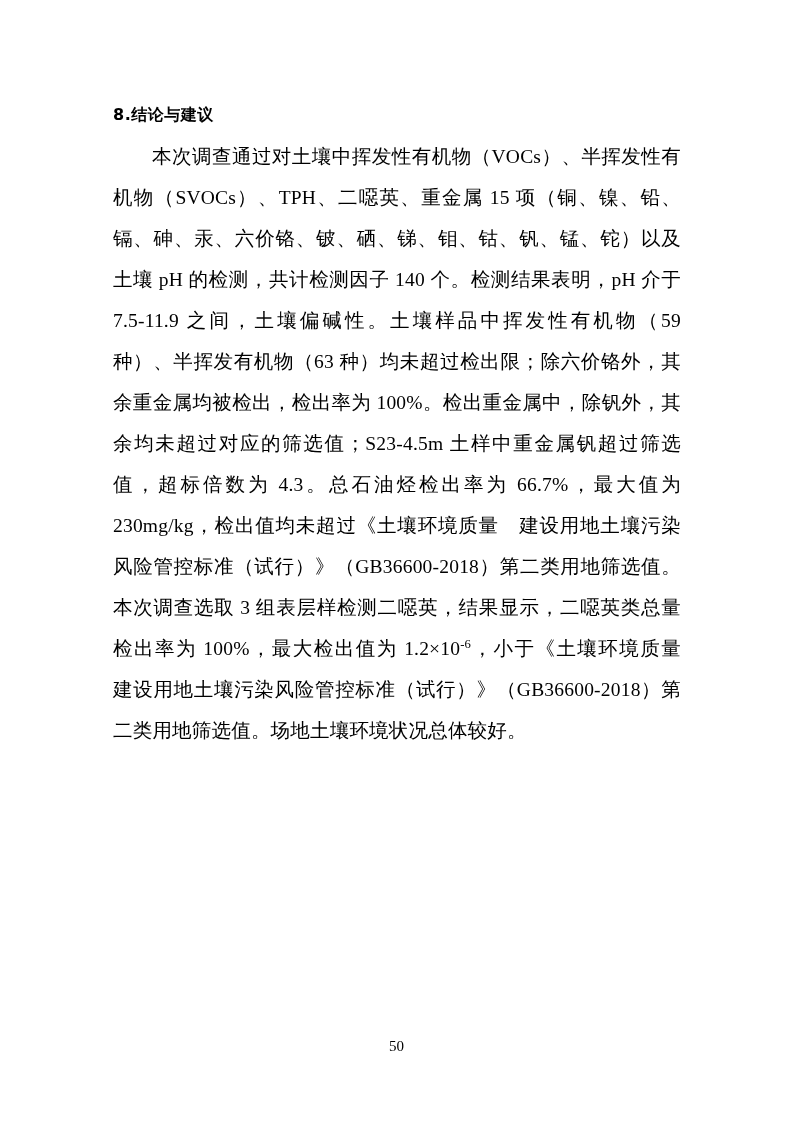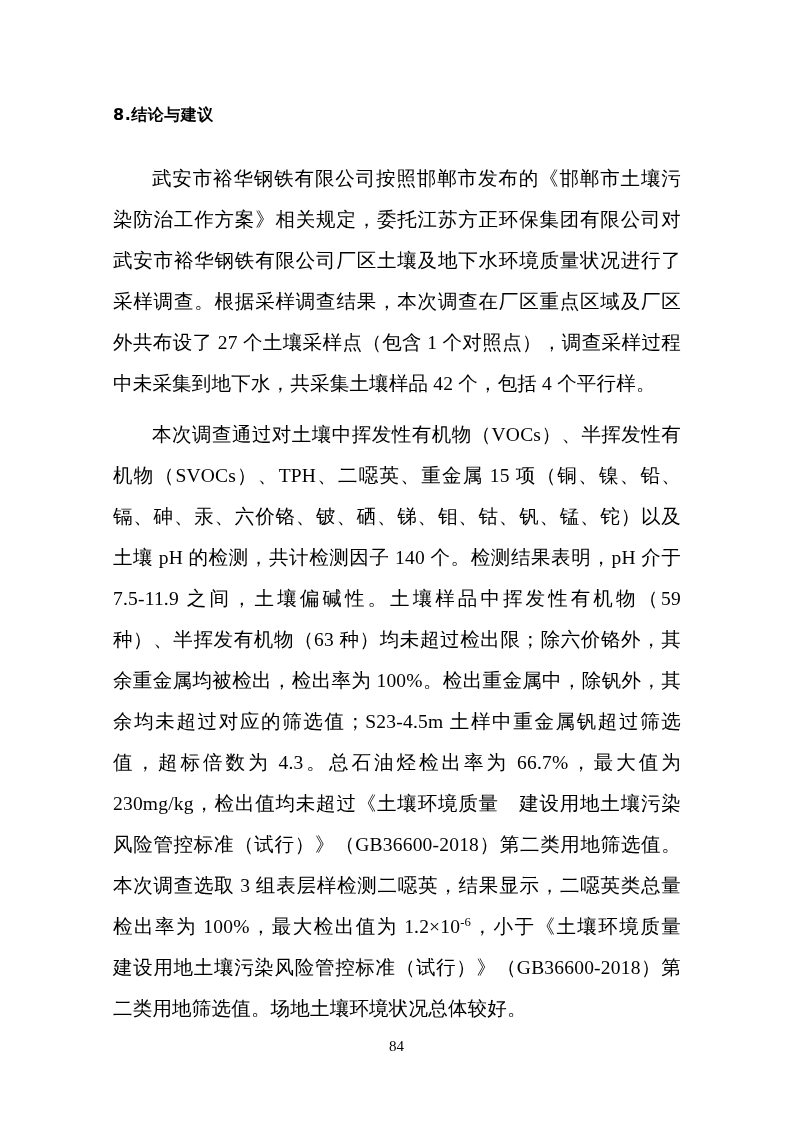--- a/index.html
+++ b/index.html
@@ -65,17 +65,16 @@
     vertical-align: super;
     line-height: 0;
   }
 </style>
 </head>
 <body>
 
 <div class="page">
   <div class="content">
     <h1 class="heading">8.结论与建议</h1>
-    <p class="para first">武安市裕华钢铁有限公司按照邯郸市发布的《邯郸市土壤污染防治工作方案》相关规定，委托江苏方正环保集团有限公司对武安市裕华钢铁有限公司厂区土壤及地下水环境质量状况进行了采样调查。根据采样调查结果，本次调查在厂区重点区域及厂区外共布设了 27 个土壤采样点（包含 1 个对照点），调查采样过程中未采集到地下水，共采集土壤样品 42 个，包括 4 个平行样。</p>
     <p class="para second"><span>本次调查通过对土壤中挥发性有机物（VOCs）、半挥发性有机物（SVOCs）、TPH、二噁英、重金属 15 项（铜、镍、铅、镉、砷、汞、六价铬、铍、硒、锑、钼、钴、钒、锰、铊）以及土壤 pH 的检测，共计检测因子 140 个。检测结果表明，pH 介于 7.5-11.9 之间，土壤偏碱性。土壤样品中挥发性有机物（59 种）、半挥发有机物（63 种）均未超过检出限；除六价铬外，其余重金属均被检出，检出率为 100%。检出重金属中，除钒外，其余均未超过对应的筛选值；S23-4.5m 土样中重金属钒超过筛选值，超标倍数为 4.3。总石油烃检出率为 66.7%，最大值为 230mg/kg，检出值均未超过《土壤环境质量　建设用地土壤污染风险管控标准（试行）》（GB36600-2018）第二类用地筛选值。本次调查选取 3 组表层样检测二噁英，结果显示，二噁英类总量检出率为 100%，最大检出值为 1.2×10</span><sup>-6</sup><span>，小于《土壤环境质量　建设用地土壤污染风险管控标准（试行）》（GB36600-2018）第二类用地筛选值。场地土壤环境状况总体较好。</span></p>
   </div>
-  <div class="page-number">84</div>
+  <div class="page-number">50</div>
 </div>
 
 </body></html>

